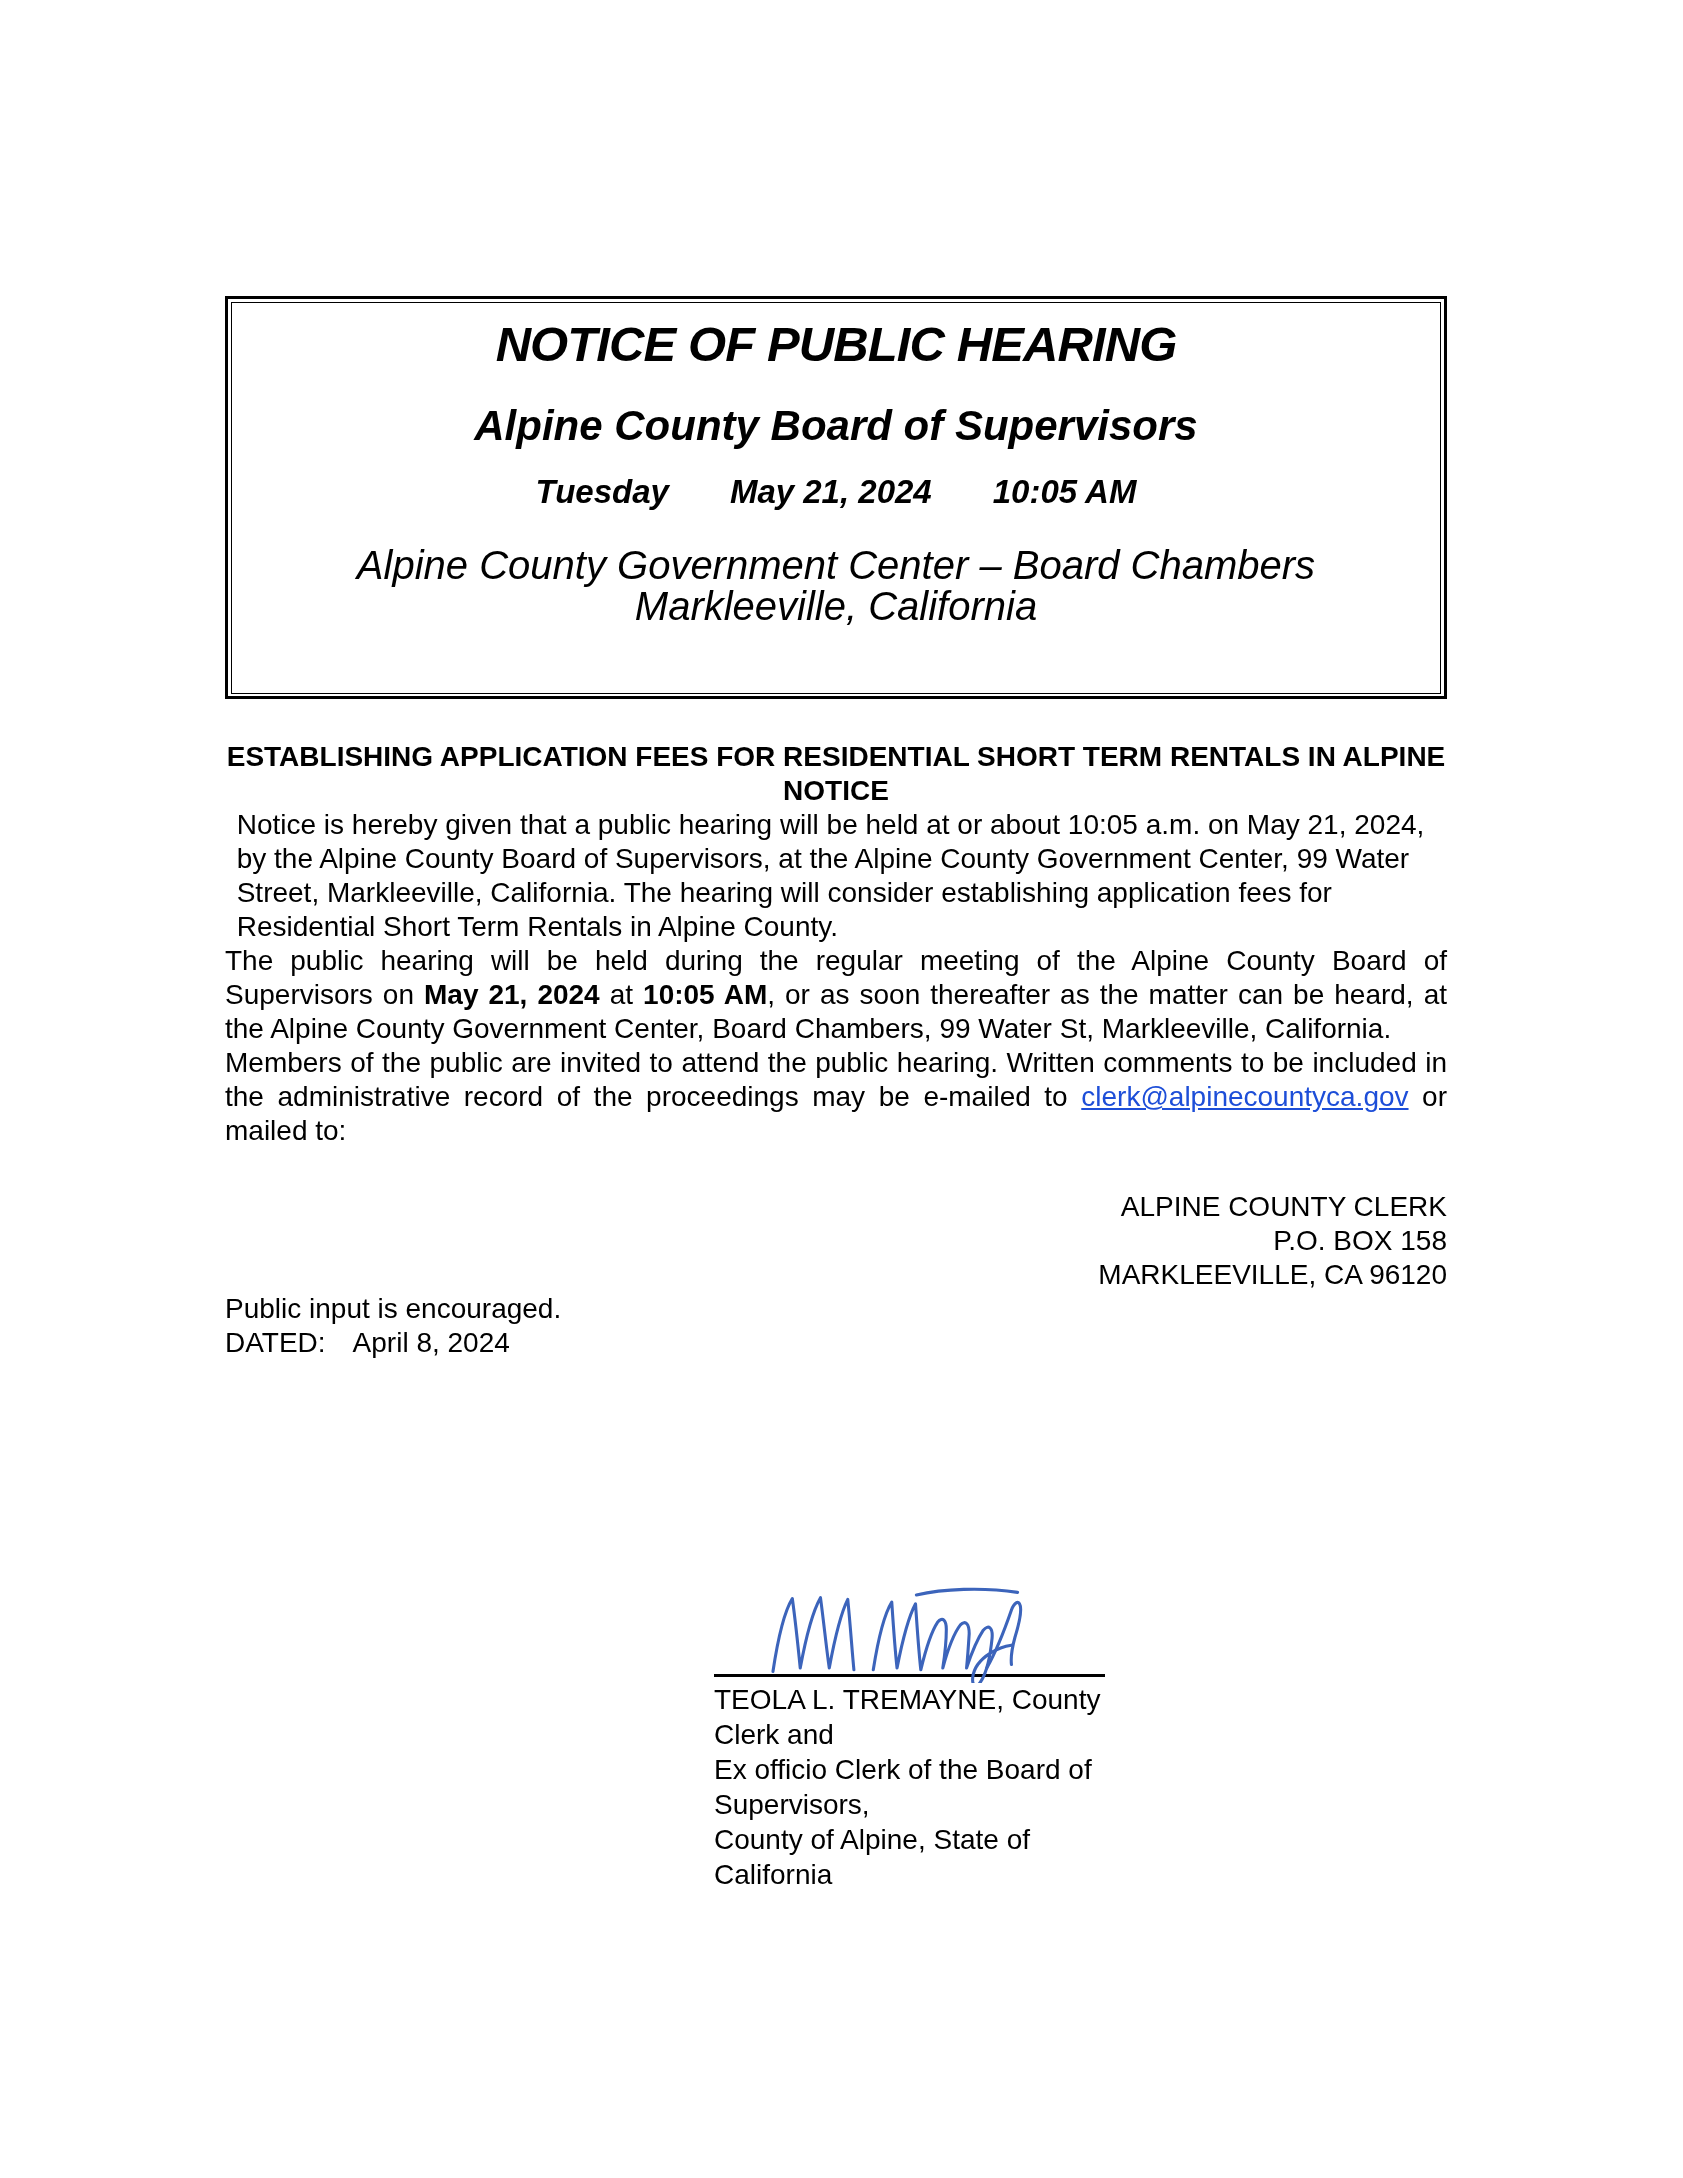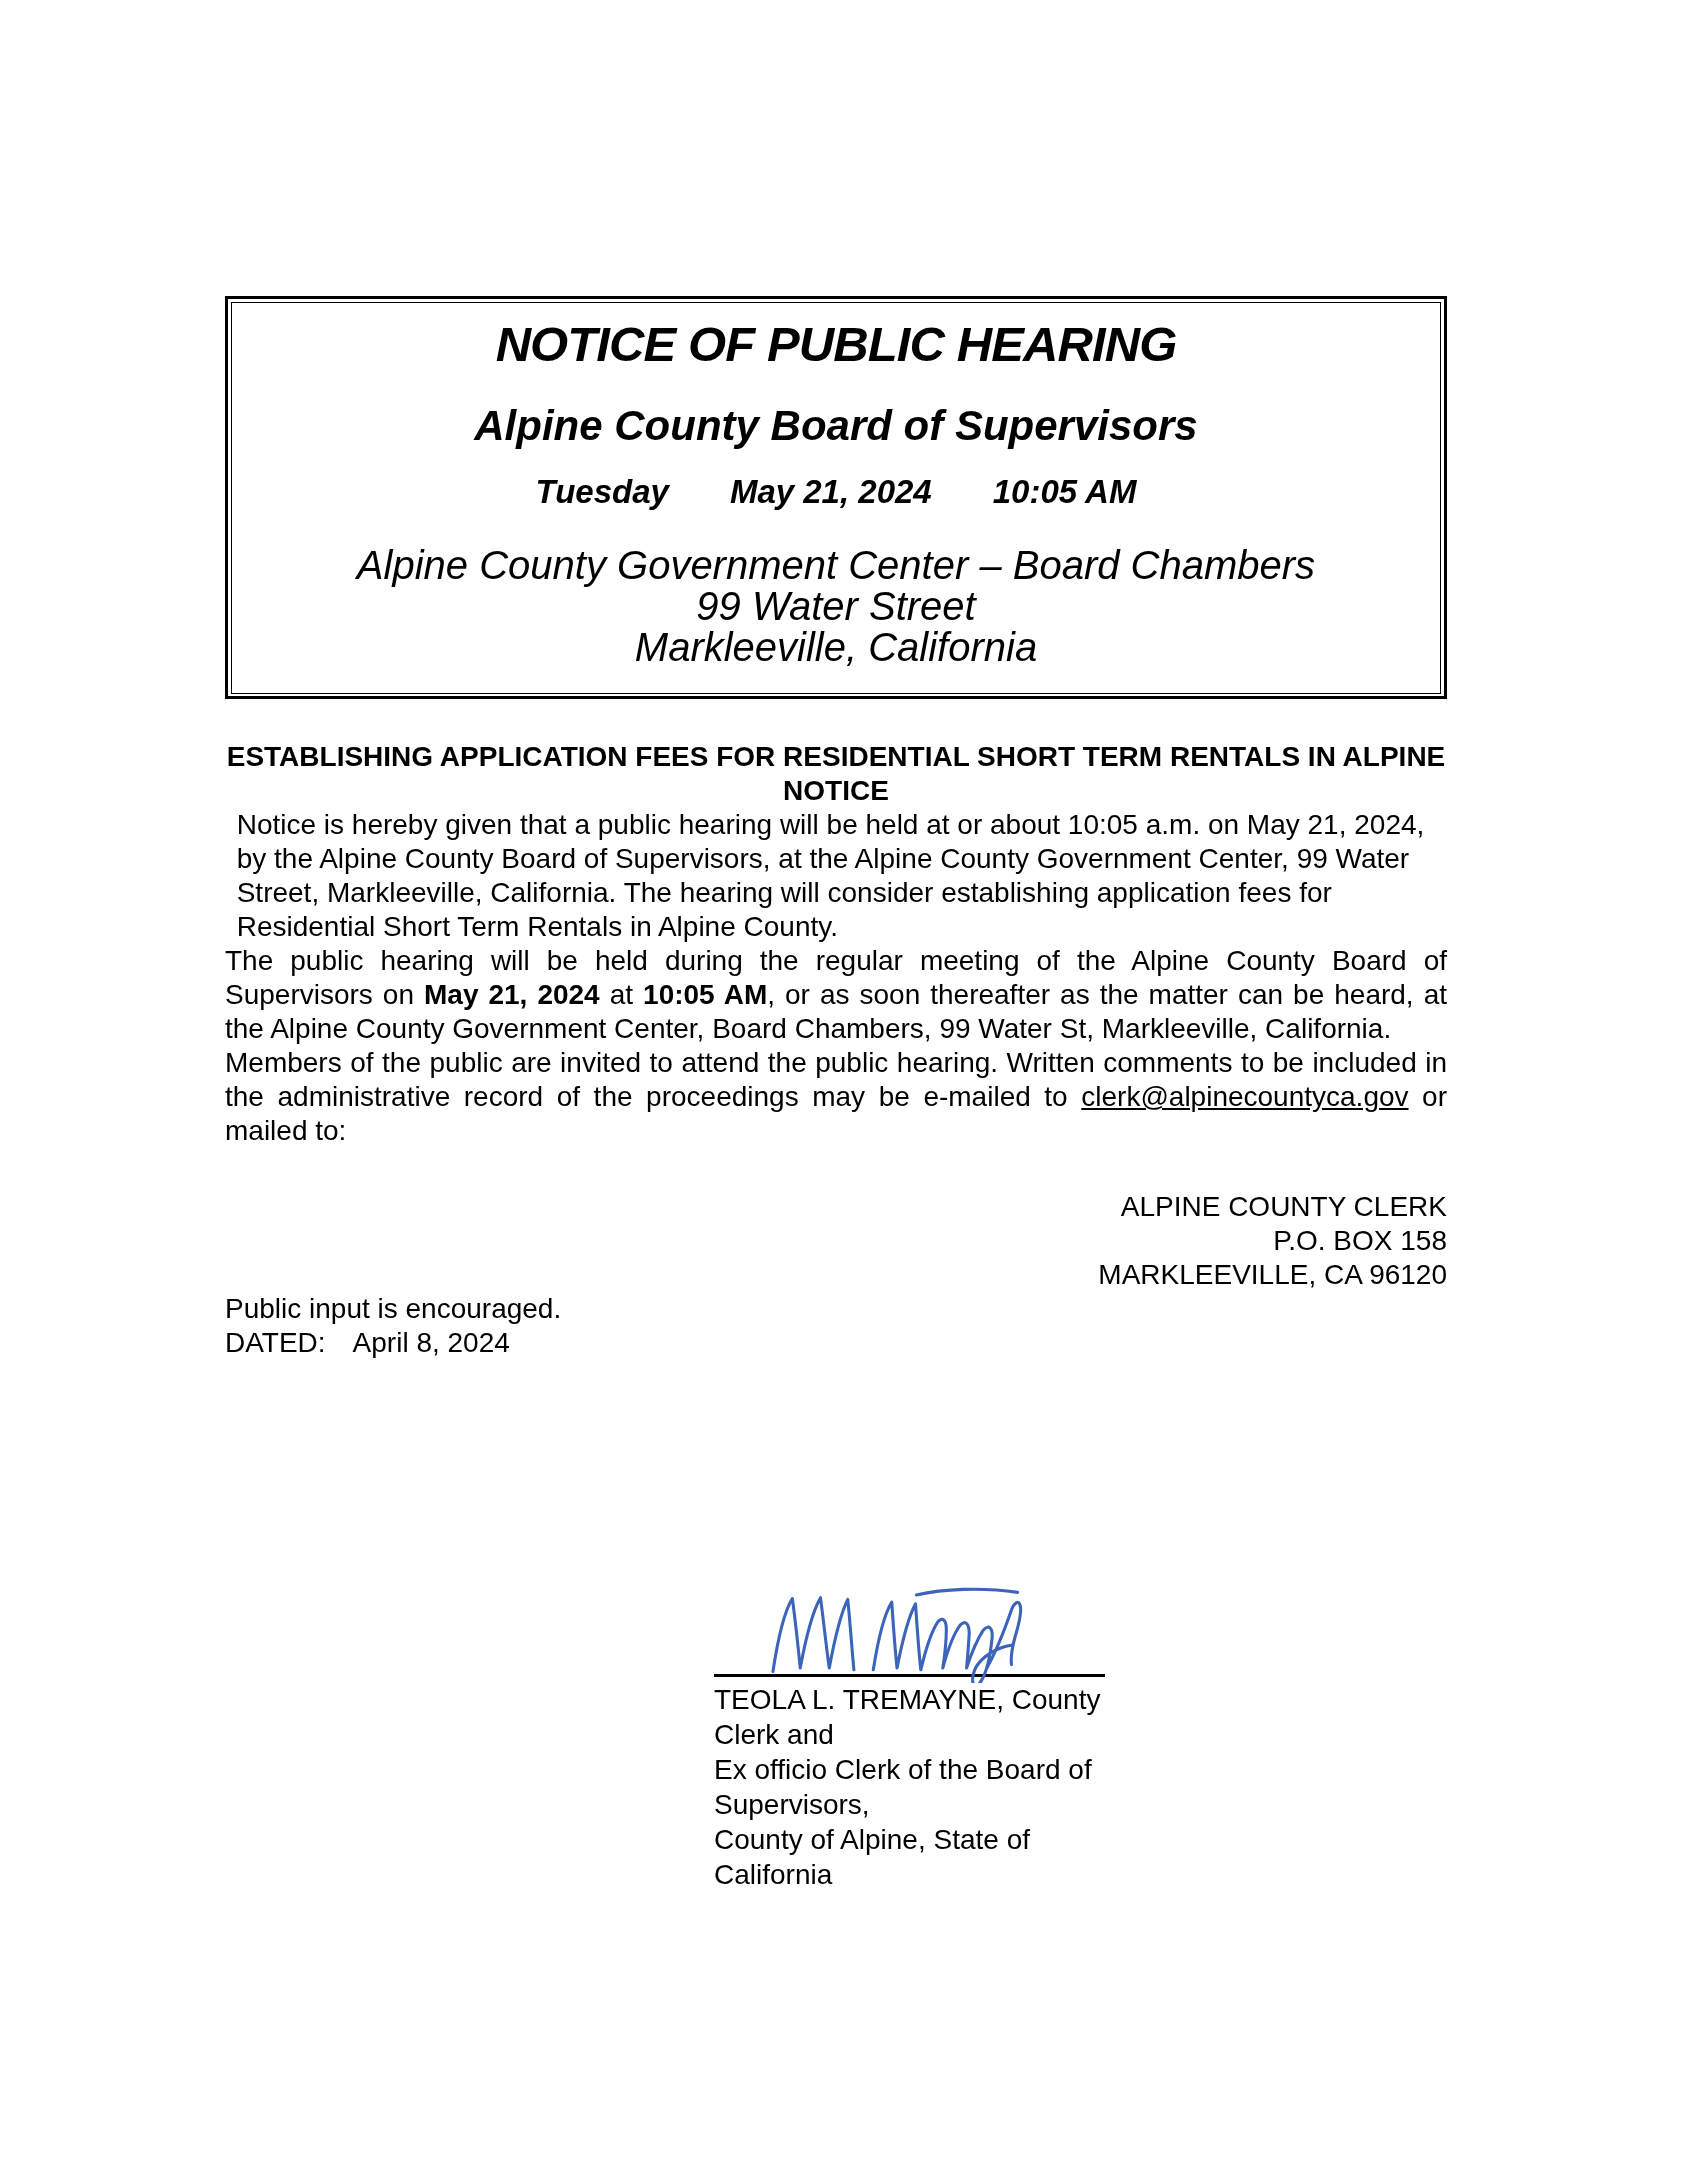--- a/index.html
+++ b/index.html
@@ -63,21 +63,21 @@
   .subject {
     margin-top: 41px;
     text-align: center;
     font-weight: bold;
   }
   p.para { margin: 0; }
   .para-notice { margin-top: 37px; padding-left: 11.7px; }
   .para-hearing { margin-top: 39px; text-align: justify; }
   .para-comments { margin-top: 36px; text-align: justify; }
   .email {
-    color: #000000;
+    color: #1d4ed8;
     text-decoration: underline;
     cursor: pointer;
   }
   .mailing {
     margin-top: 42px;
     text-align: right;
   }
   .public-input { margin-top: 42px; }
   .dated { margin-top: 33px; }
   .dated-value { margin-left: 27px; }
@@ -110,21 +110,20 @@
     <div class="notice-box-inner">
       <div class="box-title">NOTICE OF PUBLIC HEARING</div>
       <div class="box-subtitle">Alpine County Board of Supervisors</div>
       <div class="box-schedule">
         <span>Tuesday</span>
         <span>May 21, 2024</span>
         <span>10:05 AM</span>
       </div>
       <div class="box-location">
         <div>Alpine County Government Center – Board Chambers</div>
-        <div>99 Water Street</div>
         <div>Markleeville, California</div>
       </div>
     </div>
   </div>
 
   <div class="subject">ESTABLISHING APPLICATION FEES FOR RESIDENTIAL SHORT TERM RENTALS IN ALPINE NOTICE</div>
 
   <p class="para para-notice">Notice is hereby given that a public hearing will be held at or about 10:05 a.m. on May 21, 2024, by the Alpine County Board of Supervisors, at the Alpine County Government Center, 99 Water Street, Markleeville, California. The hearing will consider establishing application fees for Residential Short Term Rentals in Alpine County.</p>
 
   <p class="para para-hearing"><span>The public hearing will be held during the regular meeting of the Alpine County Board of Supervisors on </span><b>May 21, 2024</b><span> at </span><b>10:05 AM</b><span>, or as soon thereafter as the matter can be heard, at the Alpine County Government Center, Board Chambers, 99 Water St, Markleeville, California.</span></p>

